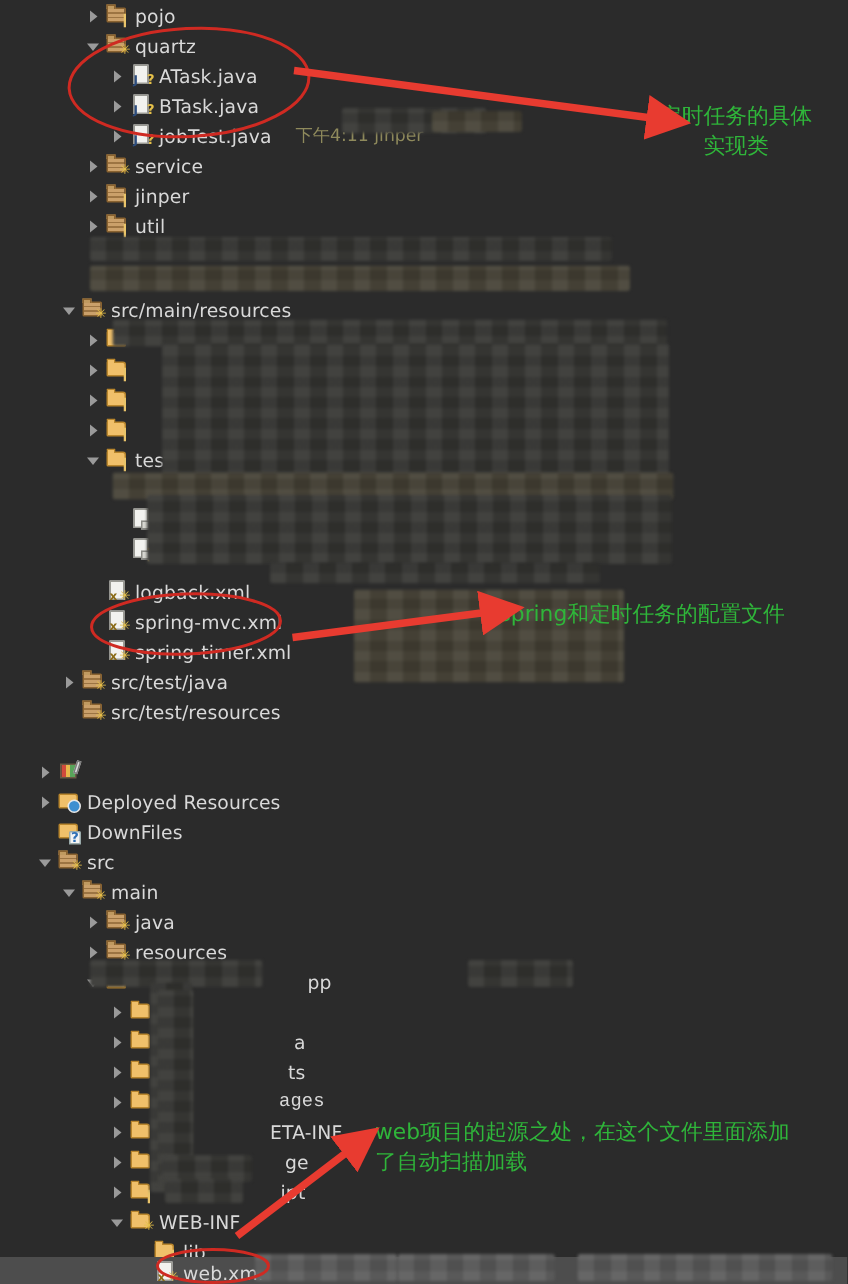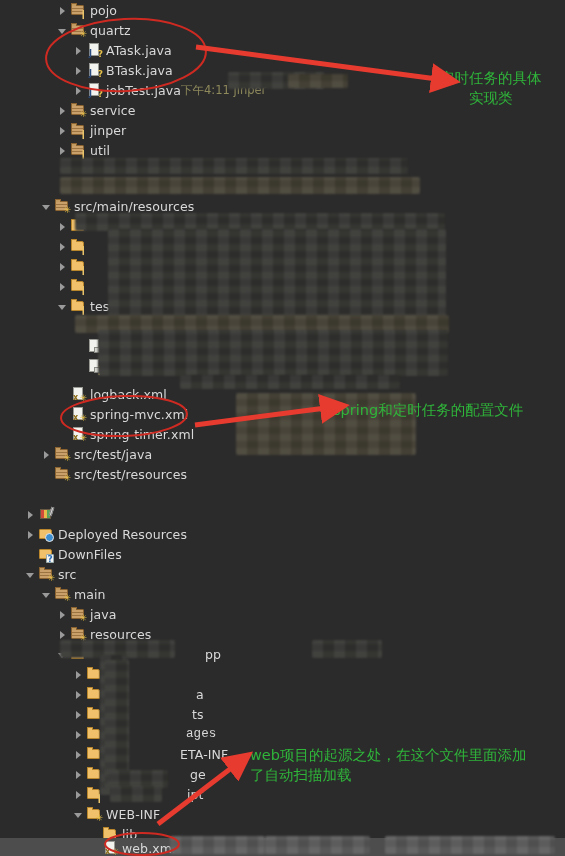--- a/index.html
+++ b/index.html
@@ -109,21 +109,21 @@
   }
   .ico .deco{
     position:absolute;right:-1px;bottom:-1px;
     font-size:9px;line-height:9px;color:#e6c14a;font-weight:bold;
   }
   .ico .deco.warn{color:#e9c46a;}
   .label{
     font-size:12.5px;color:#d9d9d9;letter-spacing:.1px;
   }
   .meta{
-    font-size:11.5px;color:#8f8a5c;margin-left:0;
+    font-size:11.5px;color:#8f8a5c;margin-left:16px;
   }
   .mosaic{
     position:absolute;
     background-color:#3a3833;
     background-image:
       repeating-linear-gradient(90deg,rgba(255,255,255,.045) 0 11px,rgba(0,0,0,.07) 11px 22px),
       repeating-linear-gradient(0deg,rgba(255,255,255,.03) 0 7px,rgba(0,0,0,.05) 7px 14px);
     filter:blur(1px);
     border-radius:2px;
   }

